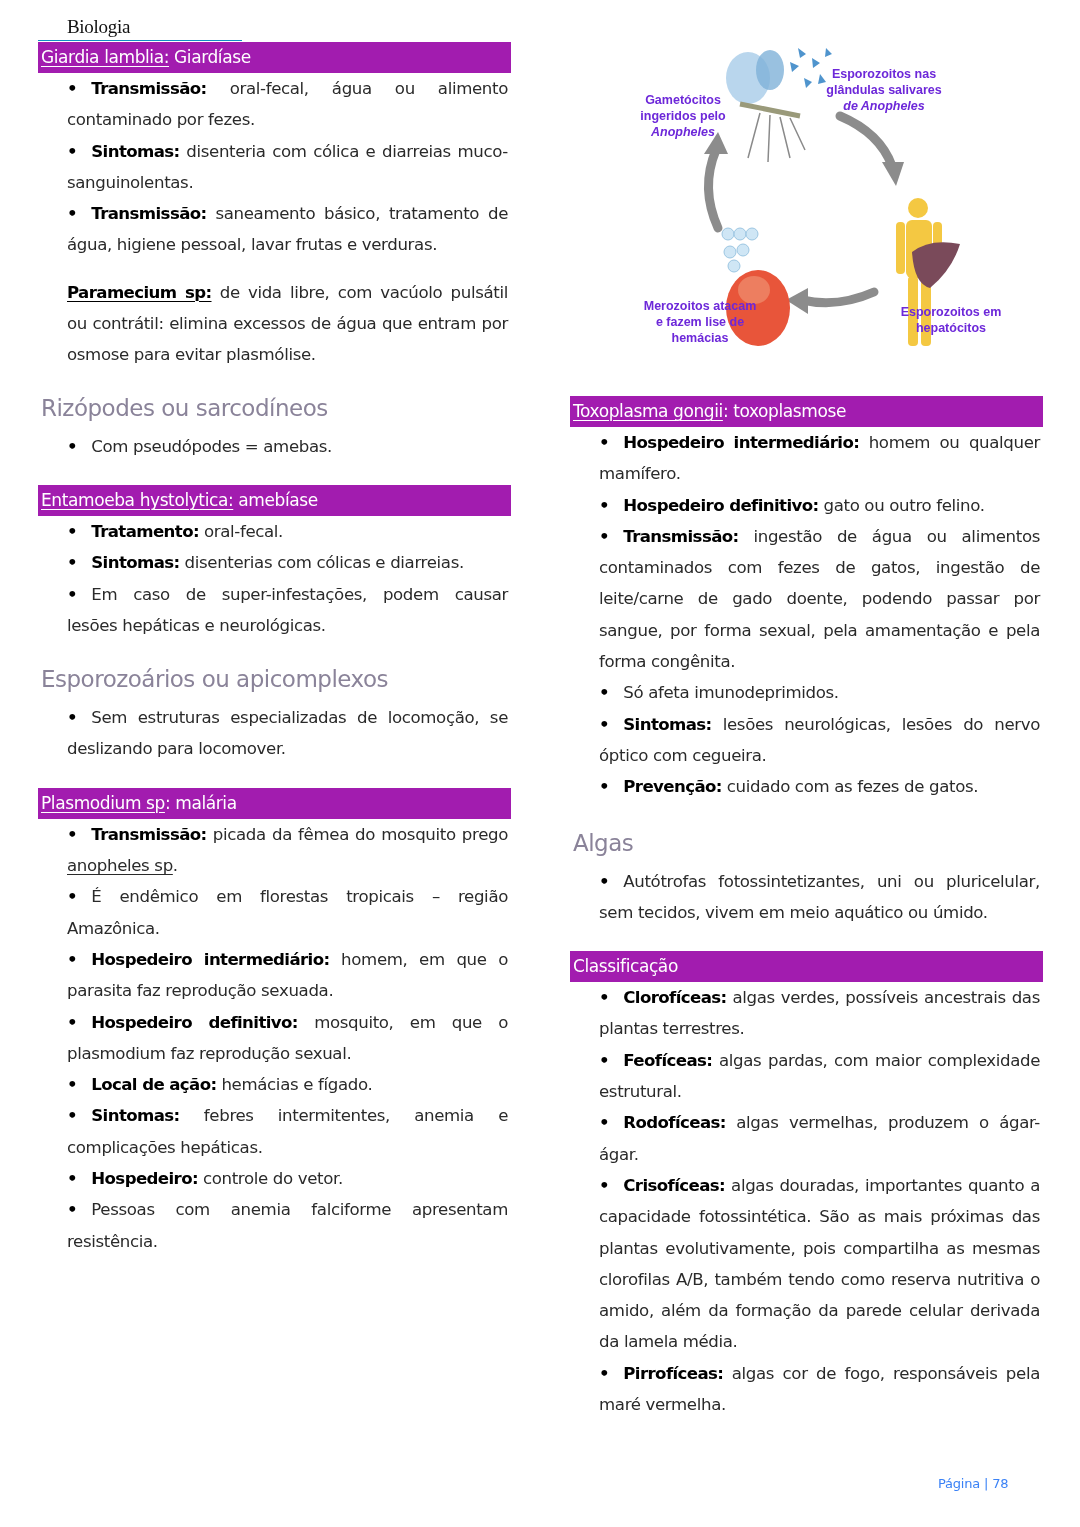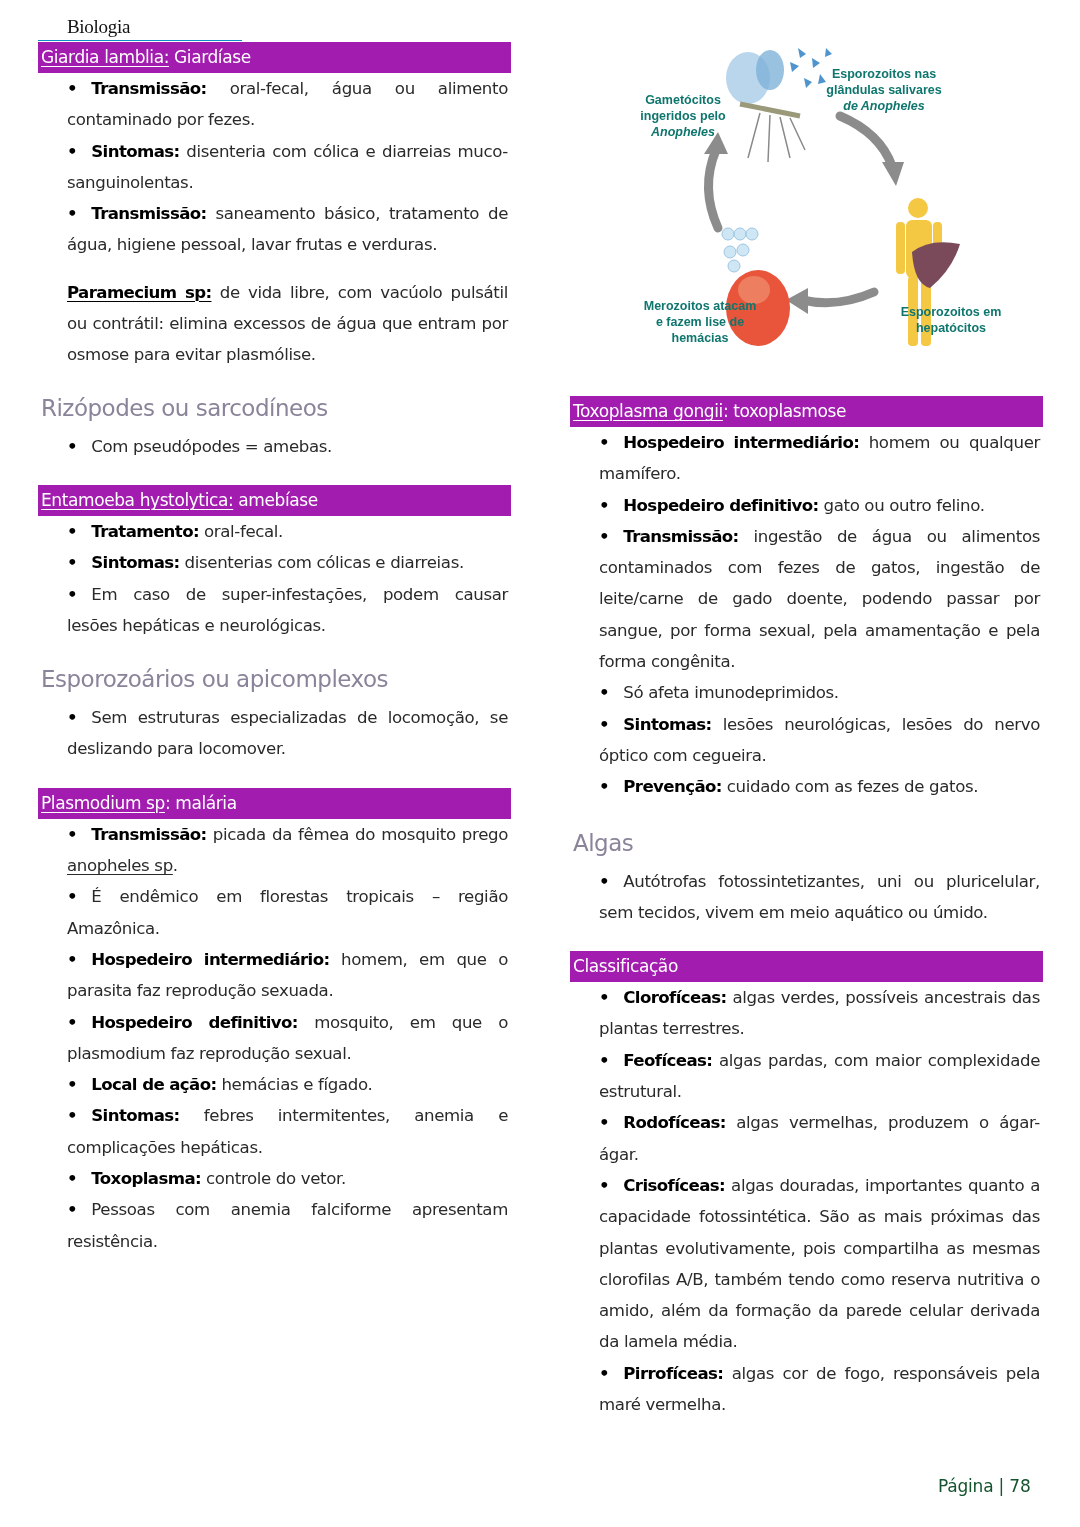--- a/index.html
+++ b/index.html
@@ -38,26 +38,26 @@
   ul.items li .b, p.para .b { color: #000; font-weight: bold; letter-spacing: -0.6px; }
   .bullet { color: #000; margin-right: 14px; font-weight: bold; }
   p.para { padding: 0 3px 0 29px; }
   .ul { text-decoration: underline; text-decoration-thickness: 1px; text-underline-offset: 3px; }
 
   .diagram {
     position: absolute; left: 630px; top: 38px; width: 380px; height: 315px;
   }
   .diagram .lbl {
     position: absolute; font-family: "Liberation Sans", sans-serif; font-size: 12.5px;
-    color: #0f766e; text-align: center; line-height: 16px; font-weight: bold;
+    color: #6d28d9; text-align: center; line-height: 16px; font-weight: bold;
   }
   .diagram .lbl i { font-style: italic; }
 
   .page-num {
-    position: absolute; left: 938px; top: 1476px; font-size: 17px; color: #14532d; letter-spacing: -0.2px;
+    position: absolute; left: 938px; top: 1476px; font-size: 13px; color: #3b82f6; letter-spacing: -0.2px;
   }
 </style>
 </head>
 <body>
 
 <div class="doc-title">Biologia</div>
 <div class="doc-title-rule"></div>
 
 <div class="col col-left">
 
@@ -94,21 +94,21 @@
   <div class="bar" style="margin-top:23px;">
     <span class="u">Plasmodium sp</span><span>: malária</span>
   </div>
   <ul class="items">
     <li><span class="bullet">•</span><span class="b">Transmissão:</span><span> picada da fêmea do mosquito prego </span><span class="ul">anopheles sp</span><span>.</span></li>
     <li><span class="bullet">•</span><span>É endêmico em florestas tropicais – região Amazônica.</span></li>
     <li><span class="bullet">•</span><span class="b">Hospedeiro intermediário:</span><span> homem, em que o parasita faz reprodução sexuada.</span></li>
     <li><span class="bullet">•</span><span class="b">Hospedeiro definitivo:</span><span> mosquito, em que o plasmodium faz reprodução sexual.</span></li>
     <li><span class="bullet">•</span><span class="b">Local de ação:</span><span> hemácias e fígado.</span></li>
     <li><span class="bullet">•</span><span class="b">Sintomas:</span><span> febres intermitentes, anemia e complicações hepáticas.</span></li>
-    <li><span class="bullet">•</span><span class="b">Toxoplasma:</span><span> controle do vetor.</span></li>
+    <li><span class="bullet">•</span><span class="b">Hospedeiro:</span><span> controle do vetor.</span></li>
     <li><span class="bullet">•</span><span>Pessoas com anemia falciforme apresentam resistência.</span></li>
   </ul>
 </div>
 
 <div class="diagram">
   <svg width="380" height="315" viewBox="0 0 380 315">
 
     <g fill="none" stroke="#8c8c8c" stroke-width="9" stroke-linecap="round">
       <path d="M210 78 Q250 95 262 128"></path>
       <path d="M244 254 Q208 270 172 262"></path>

